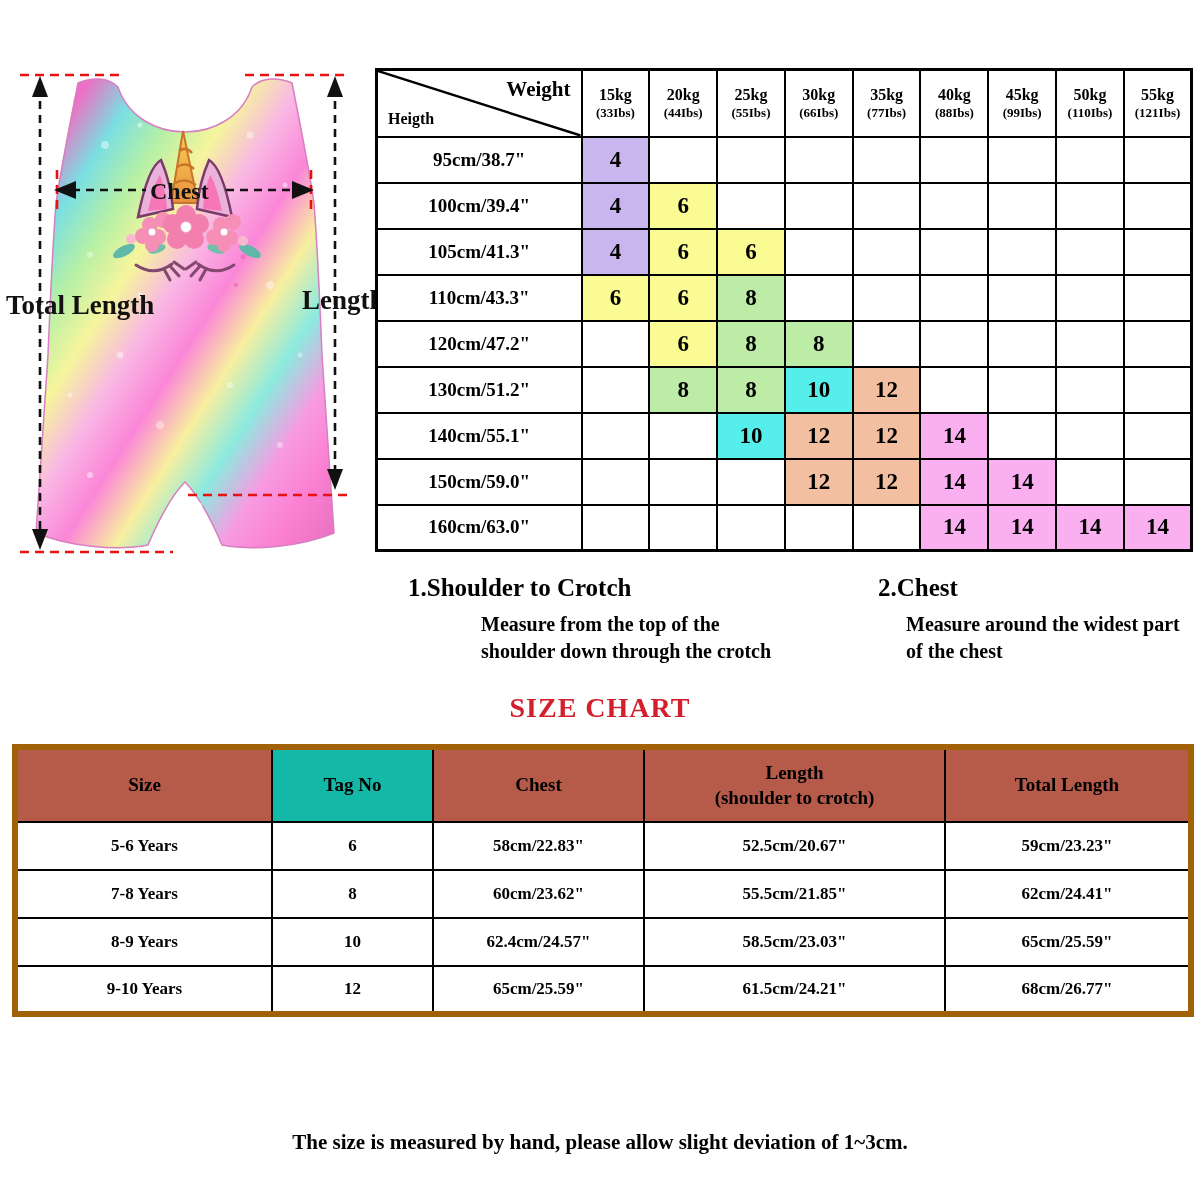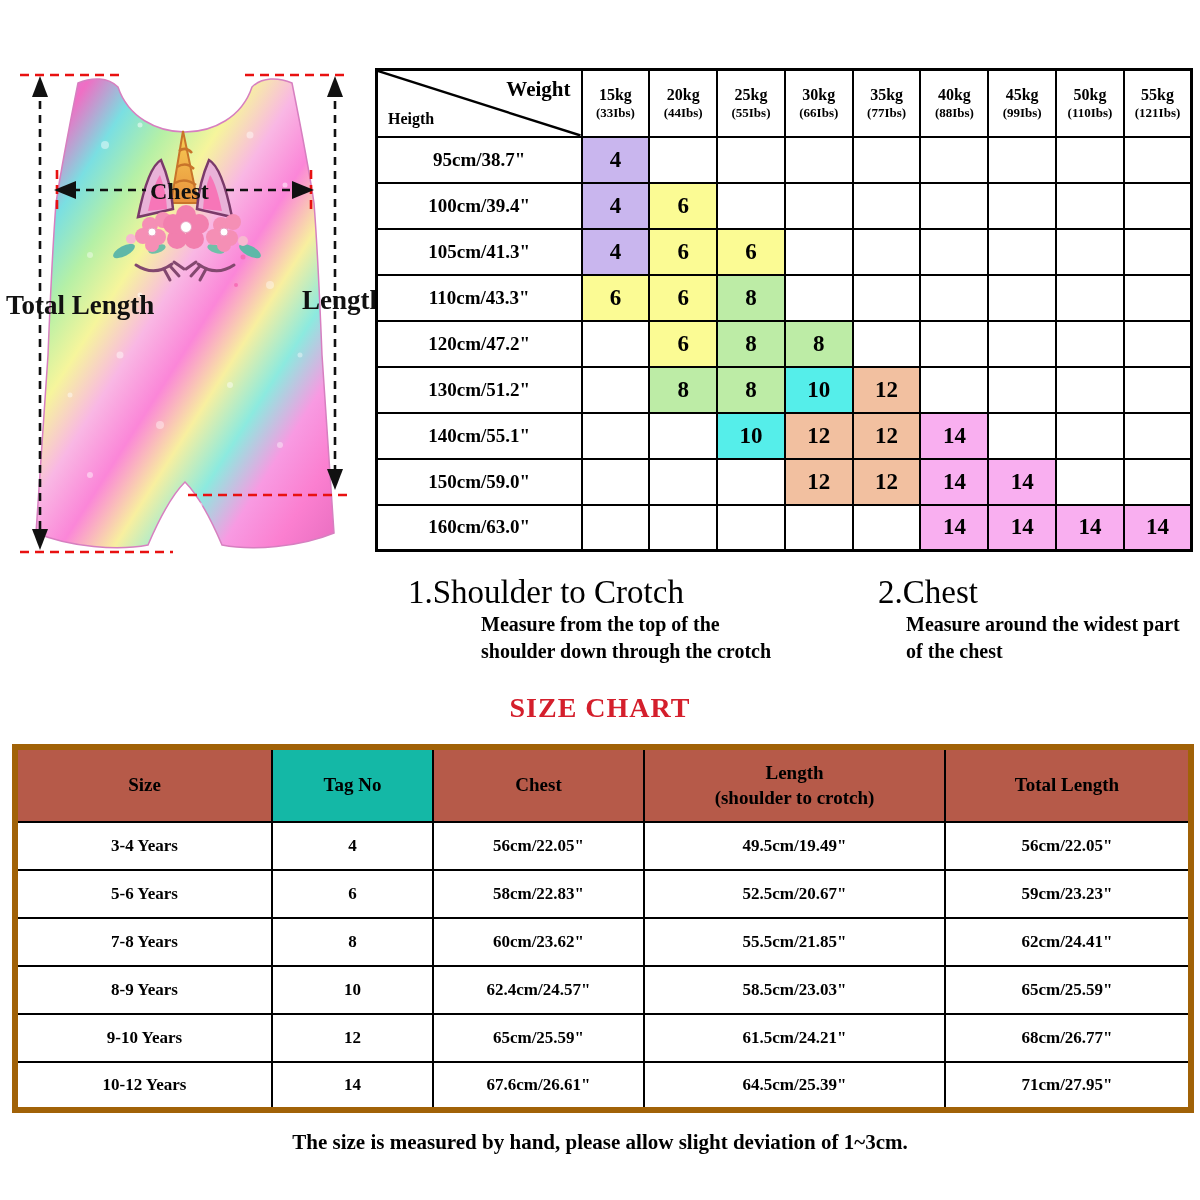--- a/index.html
+++ b/index.html
@@ -20,21 +20,21 @@
   .corner{position:relative;overflow:hidden;}
   .corner svg{position:absolute;left:0;top:0;width:100%;height:100%;}
   .corner-weight{position:absolute;right:10px;top:6px;font-size:21px;font-weight:bold;}
   .corner-height{position:absolute;left:10px;bottom:8px;font-size:16px;font-weight:bold;}
   .w-kg{font-size:16px;font-weight:bold;line-height:1.25;display:block;}
   .w-lbs{font-size:13px;font-weight:bold;line-height:1.2;display:block;white-space:nowrap;}
   .h-label{font-size:19px;font-weight:bold;}
   .m-num{font-size:23px;font-weight:bold;}
 
   
-  .instr-title{position:absolute;font-size:33px;font-weight:normal;white-space:nowrap;}
+  .instr-title{position:absolute;font-size:25px;font-weight:bold;white-space:nowrap;}
   .instr-desc{position:absolute;font-size:20px;font-weight:bold;line-height:1.35;white-space:pre-line;margin-left:44px;}
 
   
   .sc-title{position:absolute;left:0;top:692px;width:100%;text-align:center;
             font-size:28px;font-weight:bold;letter-spacing:1px;}
   .sizechart{position:absolute;left:12px;top:744px;width:1176px;border:6px solid #a16207;}
   .sizechart th,.sizechart td{border:2px solid #000;padding:0;text-align:center;vertical-align:middle;}
   .sizechart thead tr{height:75px;}
   .sizechart tbody tr{height:48px;background:#fff;}
   .sizechart th{font-size:19px;font-weight:bold;white-space:pre-line;line-height:1.3;}
@@ -392,27 +392,20 @@
           <th style="background: rgb(182, 90, 73);">Size</th>
           <th style="background: #14b8a6;">Tag No</th>
           <th style="background: rgb(182, 90, 73);">Chest</th>
           <th style="background: rgb(182, 90, 73);">Length
 (shoulder to crotch)</th>
           <th style="background: rgb(182, 90, 73);">Total Length</th>
         </tr>
       </thead>
     <tbody>
         <tr>
-          <td>3-4 Years</td>
-          <td>4</td>
-          <td>56cm/22.05"</td>
-          <td>49.5cm/19.49"</td>
-          <td>56cm/22.05"</td>
-        </tr>
-        <tr>
           <td>5-6 Years</td>
           <td>6</td>
           <td>58cm/22.83"</td>
           <td>52.5cm/20.67"</td>
           <td>59cm/23.23"</td>
         </tr>
         <tr>
           <td>7-8 Years</td>
           <td>8</td>
           <td>60cm/23.62"</td>
@@ -426,24 +419,17 @@
           <td>58.5cm/23.03"</td>
           <td>65cm/25.59"</td>
         </tr>
         <tr>
           <td>9-10 Years</td>
           <td>12</td>
           <td>65cm/25.59"</td>
           <td>61.5cm/24.21"</td>
           <td>68cm/26.77"</td>
         </tr>
-        <tr>
-          <td>10-12 Years</td>
-          <td>14</td>
-          <td>67.6cm/26.61"</td>
-          <td>64.5cm/25.39"</td>
-          <td>71cm/27.95"</td>
-        </tr>
       </tbody>
   </table>
 
   <div class="footer-note">The size is measured by hand, please allow slight deviation of 1~3cm.</div>
 </div>
 
 </body></html>

